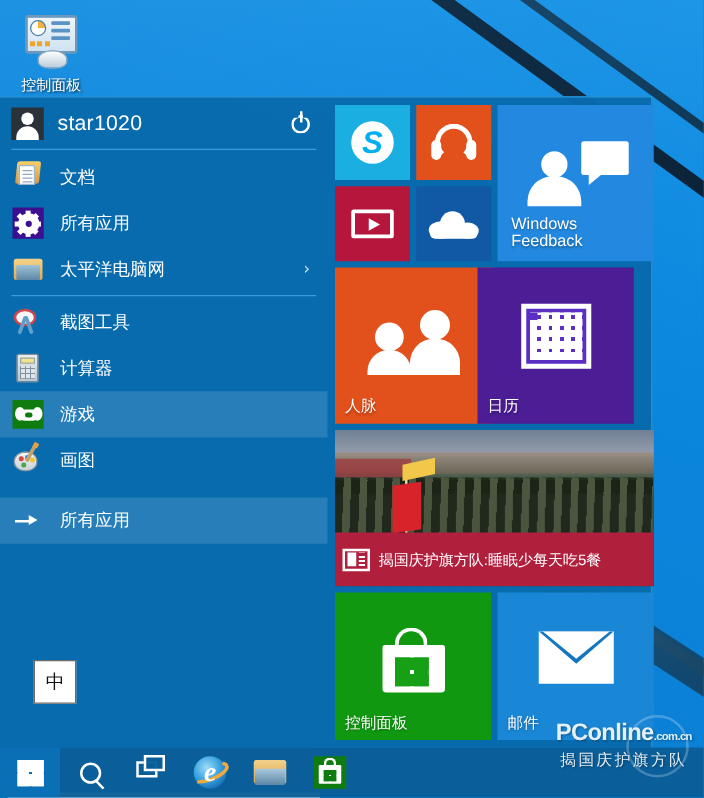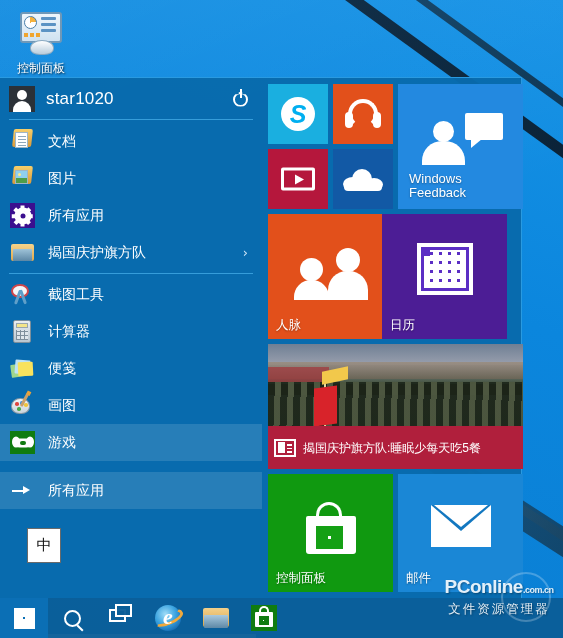--- a/index.html
+++ b/index.html
@@ -366,27 +366,20 @@
             <div class="ic-sheet">
               <div class="ln" style="top:3px"></div>
               <div class="ln" style="top:6px"></div>
               <div class="ln" style="top:9px"></div>
               <div class="ln" style="top:12px"></div>
             </div>
         </div>
         <div class="mi-label">文档</div>
       </div>
 
-      <div class="menu-item">
-        <div class="mi-icon">
-          <div class="ic-folder-back"></div>
-            <div class="ic-pic"></div>
-        </div>
-        <div class="mi-label">图片</div>
-      </div>
 
       <div class="menu-item">
         <div class="mi-icon">
           <div class="ic-settings">
             <div class="gear">
                 <div class="ring"></div>
                 <div class="t"></div>
                 <div class="t"></div>
                 <div class="t"></div>
                 <div class="t"></div>
@@ -395,21 +388,21 @@
           </div>
         </div>
         <div class="mi-label">所有应用</div>
       </div>
 
       <div class="menu-item">
         <div class="mi-icon">
           <div class="ic-exp-back"></div>
             <div class="ic-exp-front"></div>
         </div>
-        <div class="mi-label">揭国庆护旗方队</div>
+        <div class="mi-label">太平洋电脑网</div>
         <div class="mi-chevron">›</div>
       </div>
 
       <div class="pane-divider" style="margin-top:2px;margin-bottom:2px"></div>
 
       <div class="menu-item">
         <div class="mi-icon">
           <div class="ic-snip-circ"></div>
             <div class="ic-snip-b1"></div>
             <div class="ic-snip-b2"></div>
@@ -420,50 +413,42 @@
       <div class="menu-item">
         <div class="mi-icon">
           <div class="ic-calc">
               <div class="scr"></div>
               <div class="keys"></div>
             </div>
         </div>
         <div class="mi-label">计算器</div>
       </div>
 
-      <div class="menu-item">
-        <div class="mi-icon">
-          <div class="ic-note n1"></div>
-            <div class="ic-note n2"></div>
-            <div class="ic-note n3"></div>
-        </div>
-        <div class="mi-label">便笺</div>
+
+      <div class="menu-item highlight">
+        <div class="mi-icon">
+          <div class="ic-games">
+              <div class="pad"></div>
+              <div class="eye"></div>
+            </div>
+        </div>
+        <div class="mi-label">游戏</div>
       </div>
 
       <div class="menu-item">
         <div class="mi-icon">
           <div class="ic-paint">
               <div class="d d1"></div>
               <div class="d d2"></div>
               <div class="d d3"></div>
               <div class="d d4"></div>
             </div>
           <div class="ic-brush"></div>
         </div>
         <div class="mi-label">画图</div>
-      </div>
-
-      <div class="menu-item highlight">
-        <div class="mi-icon">
-          <div class="ic-games">
-              <div class="pad"></div>
-              <div class="eye"></div>
-            </div>
-        </div>
-        <div class="mi-label">游戏</div>
       </div>
 
       <div class="menu-item highlight" style="margin-top:11px">
         <div class="mi-icon">
           <div class="ic-arrow">
               <div class="shaft"></div>
               <div class="head"></div>
             </div>
         </div>
         <div class="mi-label">所有应用</div>
@@ -605,14 +590,14 @@
         <div class="lg2"></div>
     </div>
   </div>
 </div>
 
 <div id="watermark">
   <div class="globe"></div>
   <div class="wm1">
     <span>PConline</span><small>.com.cn</small>
   </div>
-  <div class="wm2">文件资源管理器</div>
+  <div class="wm2">揭国庆护旗方队</div>
 </div>
 
 </body></html>

